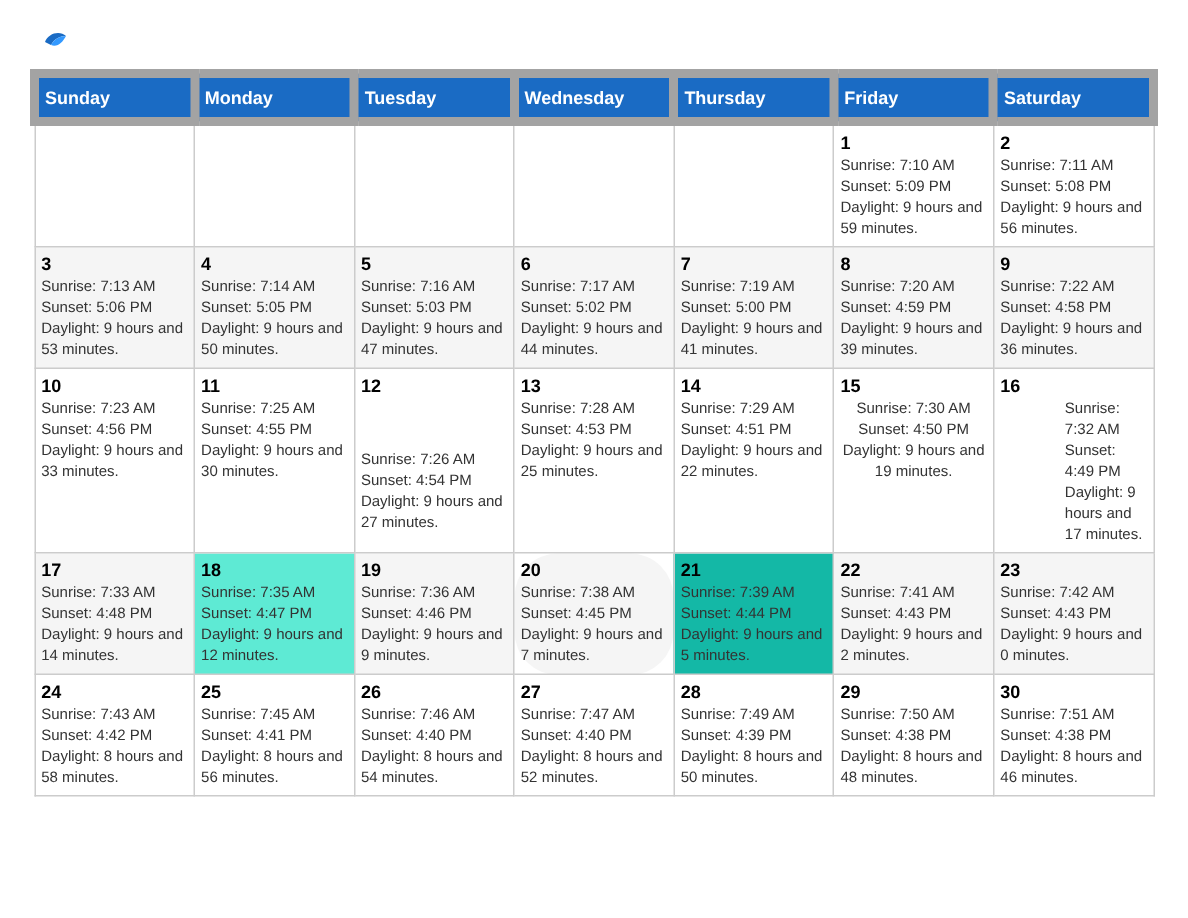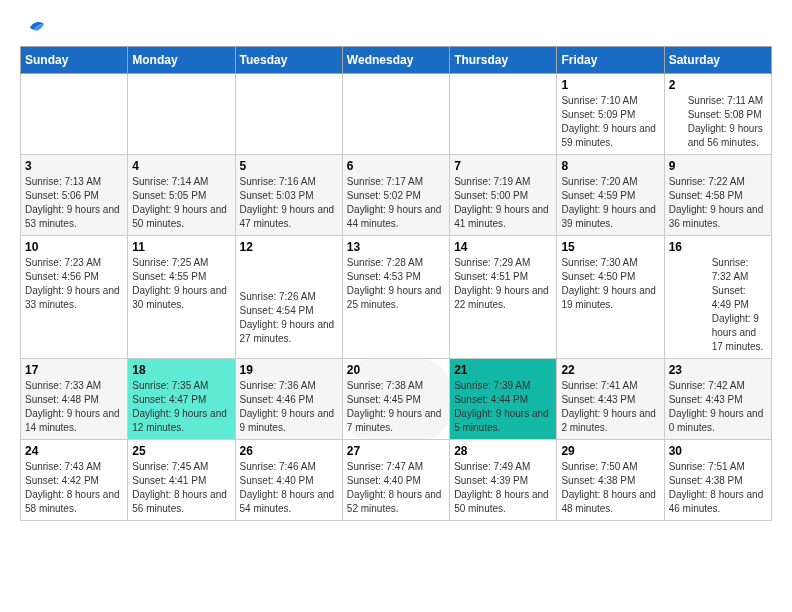--- a/index.html
+++ b/index.html
@@ -45,21 +45,21 @@
       border-collapse: collapse;
       font-size: 11px;
     }
     .calendar th {
       background-color: #1a6bc4;
       color: #fff;
       padding: 6px 4px;
       text-align: left;
       font-size: 12px;
       font-weight: bold;
-      border: 1px solid #a3a3a3;
+      border: 6px solid #a3a3a3;
     }
     .calendar td {
       border: 1px solid #ccc;
       vertical-align: top;
       padding: 4px;
       height: 80px;
       width: calc(100% / 7);
       background: #fff;
     }
     .calendar tr:nth-child(even) td {
@@ -122,21 +122,21 @@
         <td class="empty-cell"></td>
         <td class="empty-cell"></td>
         <td>
           <div class="day-number">1</div>
           <div class="day-info" style="white-space: pre-line;">Sunrise: 7:10 AM
 Sunset: 5:09 PM
 Daylight: 9 hours and 59 minutes.</div>
         </td>
         <td>
           <div class="day-number">2</div>
-          <div class="day-info" style="white-space: pre-line; margin-left: 19px;">Sunrise: 7:11 AM
+          <div class="day-info" style="white-space: pre-line;">Sunrise: 7:11 AM
 Sunset: 5:08 PM
 Daylight: 9 hours and 56 minutes.</div>
         </td>
       </tr>
       <tr>
         <td style="background: rgb(245, 245, 245);">
           <div class="day-number">3</div>
           <div class="day-info" style="white-space: pre-line;">Sunrise: 7:13 AM
 Sunset: 5:06 PM
 Daylight: 9 hours and 53 minutes.</div>
@@ -204,21 +204,21 @@
 Daylight: 9 hours and 25 minutes.</div>
         </td>
         <td>
           <div class="day-number">14</div>
           <div class="day-info" style="white-space: pre-line;">Sunrise: 7:29 AM
 Sunset: 4:51 PM
 Daylight: 9 hours and 22 minutes.</div>
         </td>
         <td>
           <div class="day-number">15</div>
-          <div class="day-info" style="white-space: pre-line;">Sunrise: 7:30 AM
+          <div class="day-info" style="white-space: pre-line; text-align: center;">Sunrise: 7:30 AM
 Sunset: 4:50 PM
 Daylight: 9 hours and 19 minutes.</div>
         </td>
         <td>
           <div class="day-number">16</div>
           <div class="day-info" style="white-space: pre-line; margin-left: 43px;">Sunrise: 7:32 AM
 Sunset: 4:49 PM
 Daylight: 9 hours and 17 minutes.</div>
         </td>
       </tr>

